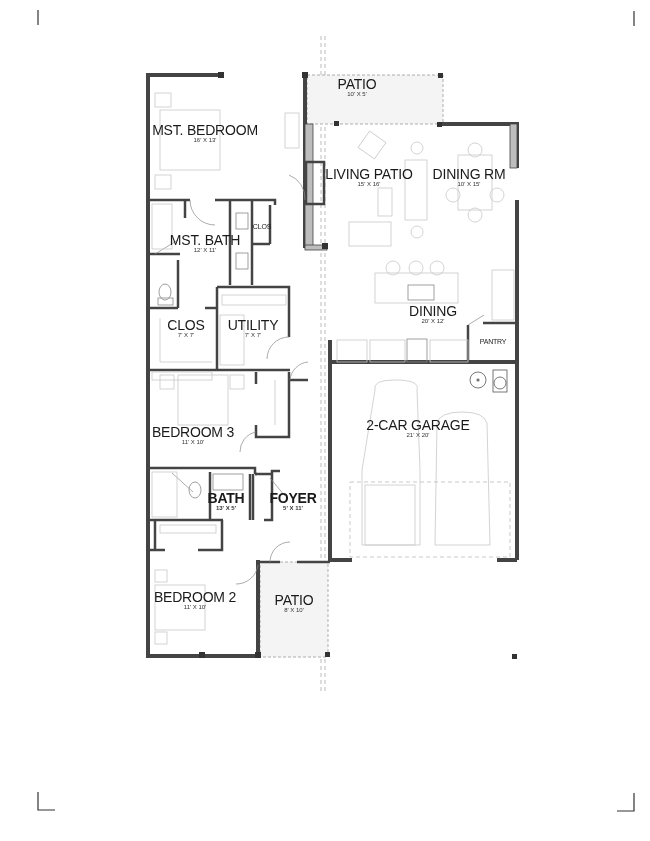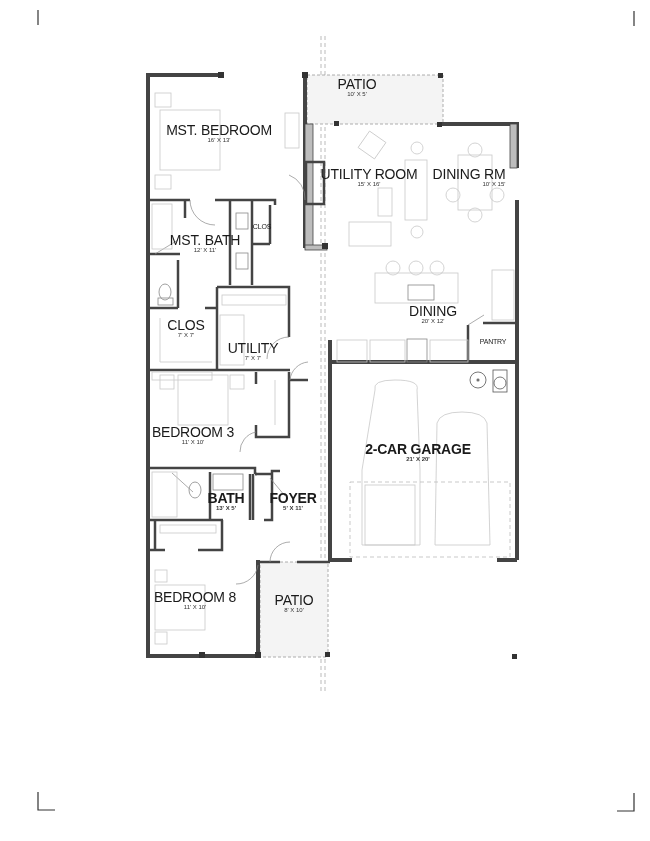--- a/index.html
+++ b/index.html
@@ -194,33 +194,33 @@
       <rect x="350" y="482" width="160" height="75" stroke-dasharray="4,3" stroke="#bbb"></rect>
       <circle cx="478" cy="380" r="8" stroke="#555"></circle>
         <circle cx="478" cy="380" r="1.5" fill="#555"></circle>
       <rect x="493" y="370" width="14" height="22" stroke="#555"></rect>
       <circle cx="500" cy="383" r="6" stroke="#555"></circle>
     </g>
   </svg>
 
   
   <div id="labels">
-      <div class="label" style="left: 219px; top: 125px;">
+      <div class="label" style="left: 205px; top: 125px;">
         <span class="name">MST. BEDROOM</span>
         <span class="dim">16' X 13'</span>
       </div>
       <div class="label" style="left: 357px; top: 79px;">
         <span class="name">PATIO</span>
         <span class="dim">10' X 5'</span>
       </div>
       <div class="label" style="left: 369px; top: 169px;">
-        <span class="name">UTILITY ROOM</span>
+        <span class="name">LIVING PATIO</span>
         <span class="dim">15' X 16'</span>
       </div>
-      <div class="label" style="left: 469px; top: 169px; text-align: right;">
+      <div class="label" style="left: 469px; top: 169px;">
         <span class="name">DINING RM</span>
         <span class="dim">10' X 15'</span>
       </div>
       <div class="label" style="left: 205px; top: 235px;">
         <span class="name">MST. BATH</span>
         <span class="dim">12' X 11'</span>
       </div>
       <div class="label small" style="left: 262px; top: 221px;">
         <span class="name">CLOS</span>
       </div>
@@ -228,42 +228,42 @@
         <span class="name">DINING</span>
         <span class="dim">20' X 12'</span>
       </div>
       <div class="label small" style="left: 493px; top: 336px;">
         <span class="name">PANTRY</span>
       </div>
       <div class="label" style="left: 186px; top: 320px;">
         <span class="name">CLOS</span>
         <span class="dim">7' X 7'</span>
       </div>
-      <div class="label" style="left: 253px; top: 320px; margin-top: 23px;">
+      <div class="label" style="left: 253px; top: 320px;">
         <span class="name">UTILITY</span>
         <span class="dim">7' X 7'</span>
       </div>
       <div class="label" style="left: 193px; top: 407px; margin-top: 20px;">
         <span class="name">BEDROOM 3</span>
         <span class="dim">11' X 10'</span>
       </div>
       <div class="label" style="left: 226px; top: 493px; font-weight: bold;">
         <span class="name">BATH</span>
         <span class="dim">13' X 5'</span>
       </div>
       <div class="label" style="left: 293px; top: 493px; font-weight: bold;">
         <span class="name">FOYER</span>
         <span class="dim">5' X 11'</span>
       </div>
-      <div class="label" style="left: 418px; top: 444px; font-weight: bold;">
+      <div class="label" style="left: 418px; top: 420px;">
         <span class="name">2-CAR GARAGE</span>
         <span class="dim">21' X 20'</span>
       </div>
       <div class="label" style="left: 195px; top: 592px;">
-        <span class="name">BEDROOM 8</span>
+        <span class="name">BEDROOM 2</span>
         <span class="dim">11' X 10'</span>
       </div>
       <div class="label" style="left: 294px; top: 595px;">
         <span class="name">PATIO</span>
         <span class="dim">8' X 10'</span>
       </div>
     </div>
 </div>
 
 </body></html>

